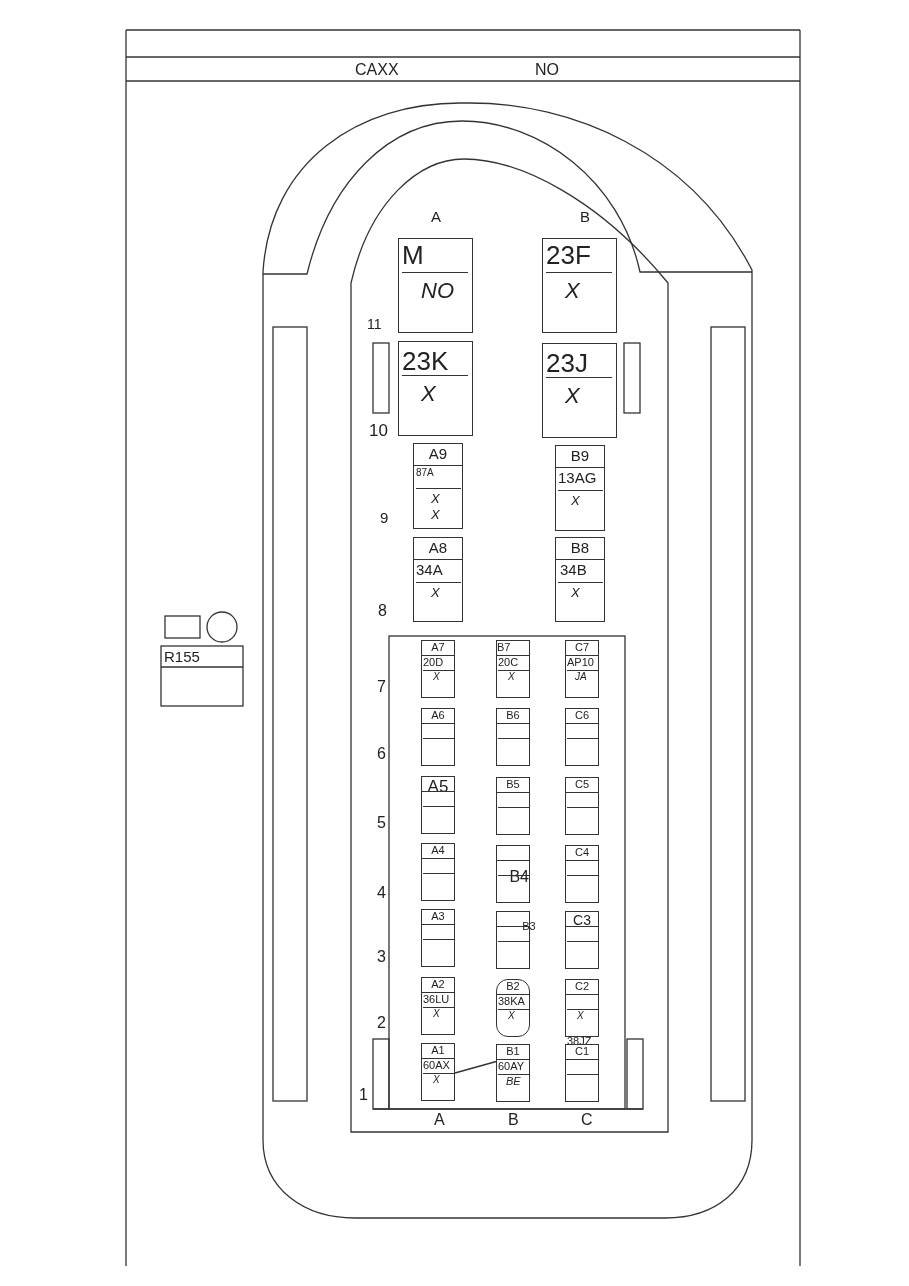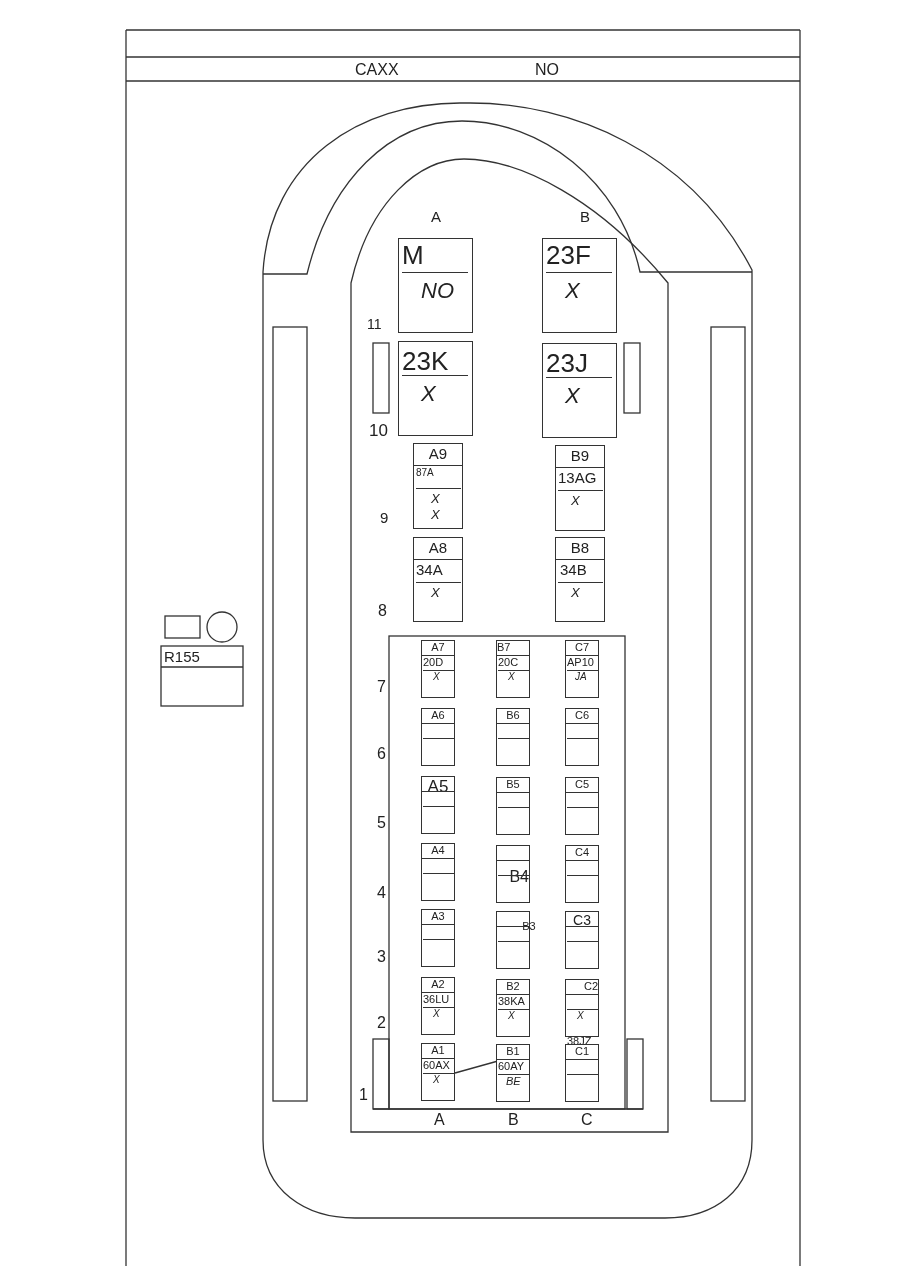--- a/index.html
+++ b/index.html
@@ -211,29 +211,29 @@
     <div class="abs" style="left:1px;top:29px;width:31px;border-top:1.2px solid #333;"></div>
   </div>
 
   <div class="box" style="left:421px;top:977px;width:34px;height:58px;">
     <span class="lbl" style="left:0;width:32px;text-align:center;top:1px;font-size:11px;">A2</span>
     <div class="abs" style="left:0;top:14px;width:32px;border-top:1.2px solid #333;"></div>
     <span class="lbl" style="left:1px;top:16px;font-size:11px;">36LU</span>
     <div class="abs" style="left:1px;top:29px;width:31px;border-top:1.2px solid #333;"></div>
     <span class="lbl ital" style="left:11px;top:31px;font-size:10px;">X</span>
   </div>
-  <div class="box" style="left:496px;top:979px;width:34px;height:58px;">
+  <div class="box" style="left:496px;top:979px;width:34px;height:58px;border-radius:12px;">
     <span class="lbl" style="left:0;width:32px;text-align:center;top:1px;font-size:11px;">B2</span>
     <div class="abs" style="left:0;top:14px;width:32px;border-top:1.2px solid #333;"></div>
     <span class="lbl" style="left:1px;top:16px;font-size:11px;">38KA</span>
     <div class="abs" style="left:1px;top:29px;width:31px;border-top:1.2px solid #333;"></div>
     <span class="lbl ital" style="left:11px;top:31px;font-size:10px;">X</span>
   </div>
   <div class="box" style="left:565px;top:979px;width:34px;height:58px;">
-    <span class="lbl" style="left:0;width:32px;text-align:right;top:1px;font-size:11px;">C2</span>
+    <span class="lbl" style="left:0;width:32px;text-align:center;top:1px;font-size:11px;">C2</span>
     <div class="abs" style="left:0;top:14px;width:32px;border-top:1.2px solid #333;"></div>
     <span class="lbl" style="left:1px;top:16px;font-size:11px;margin-top:40px;">38JZ</span>
     <div class="abs" style="left:1px;top:29px;width:31px;border-top:1.2px solid #333;"></div>
     <span class="lbl ital" style="left:11px;top:31px;font-size:10px;">X</span>
   </div>
 
   <div class="box" style="left:421px;top:1043px;width:34px;height:58px;">
     <span class="lbl" style="left:0;width:32px;text-align:center;top:1px;font-size:11px;">A1</span>
     <div class="abs" style="left:0;top:14px;width:32px;border-top:1.2px solid #333;"></div>
     <span class="lbl" style="left:1px;top:16px;font-size:11px;">60AX</span>

